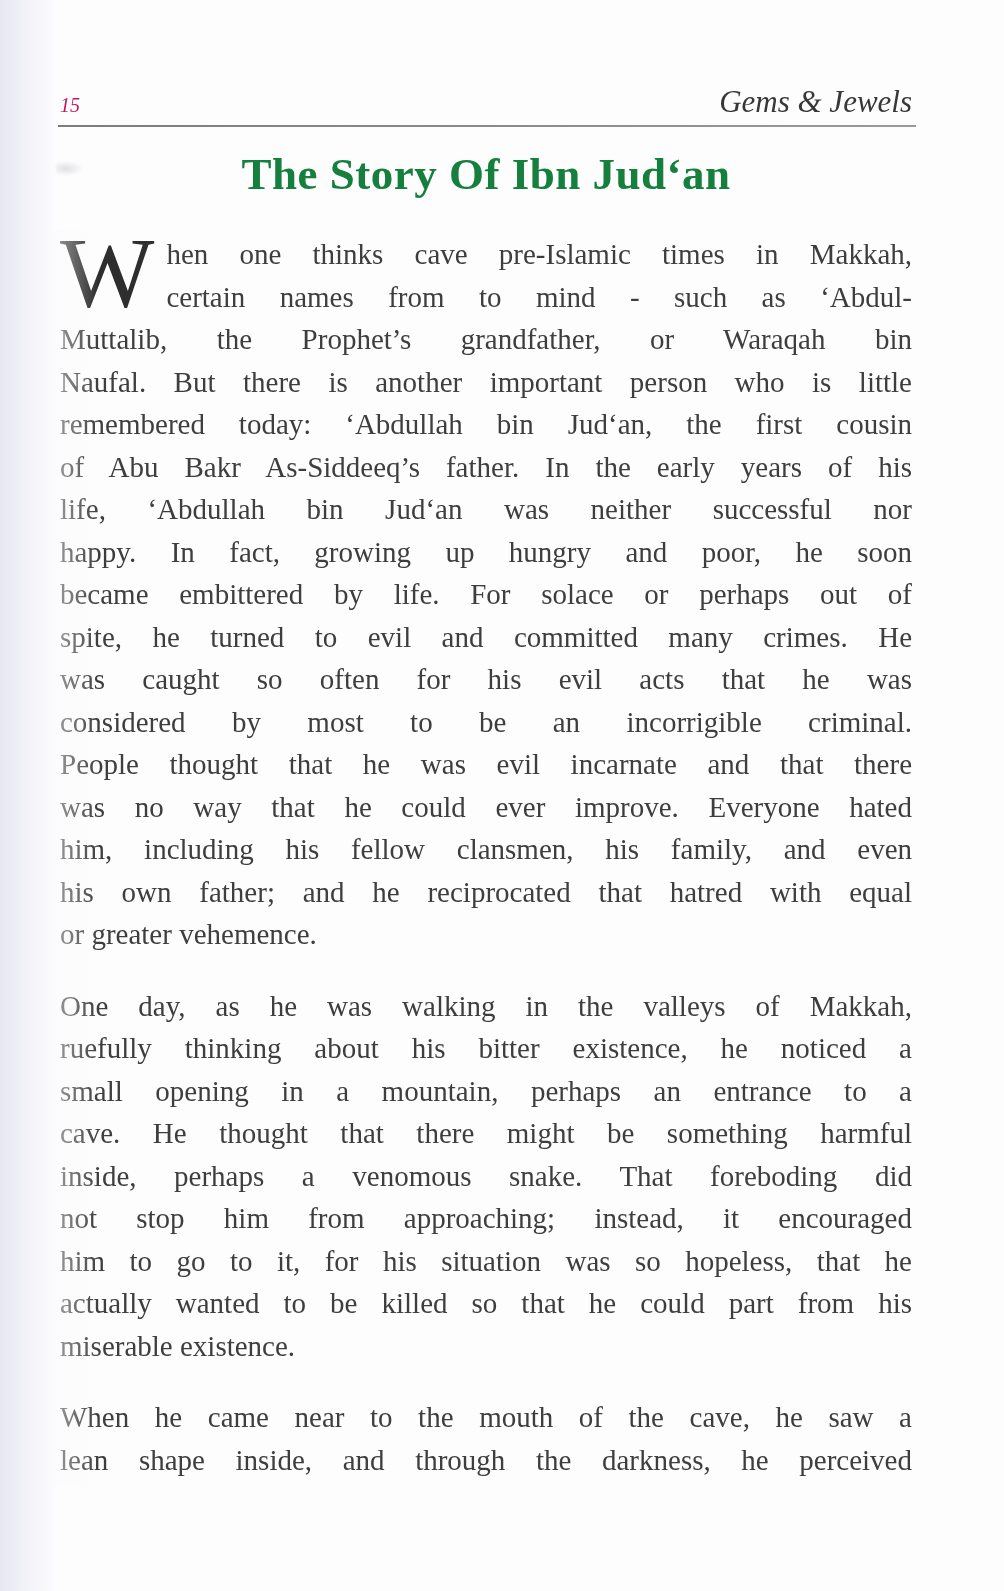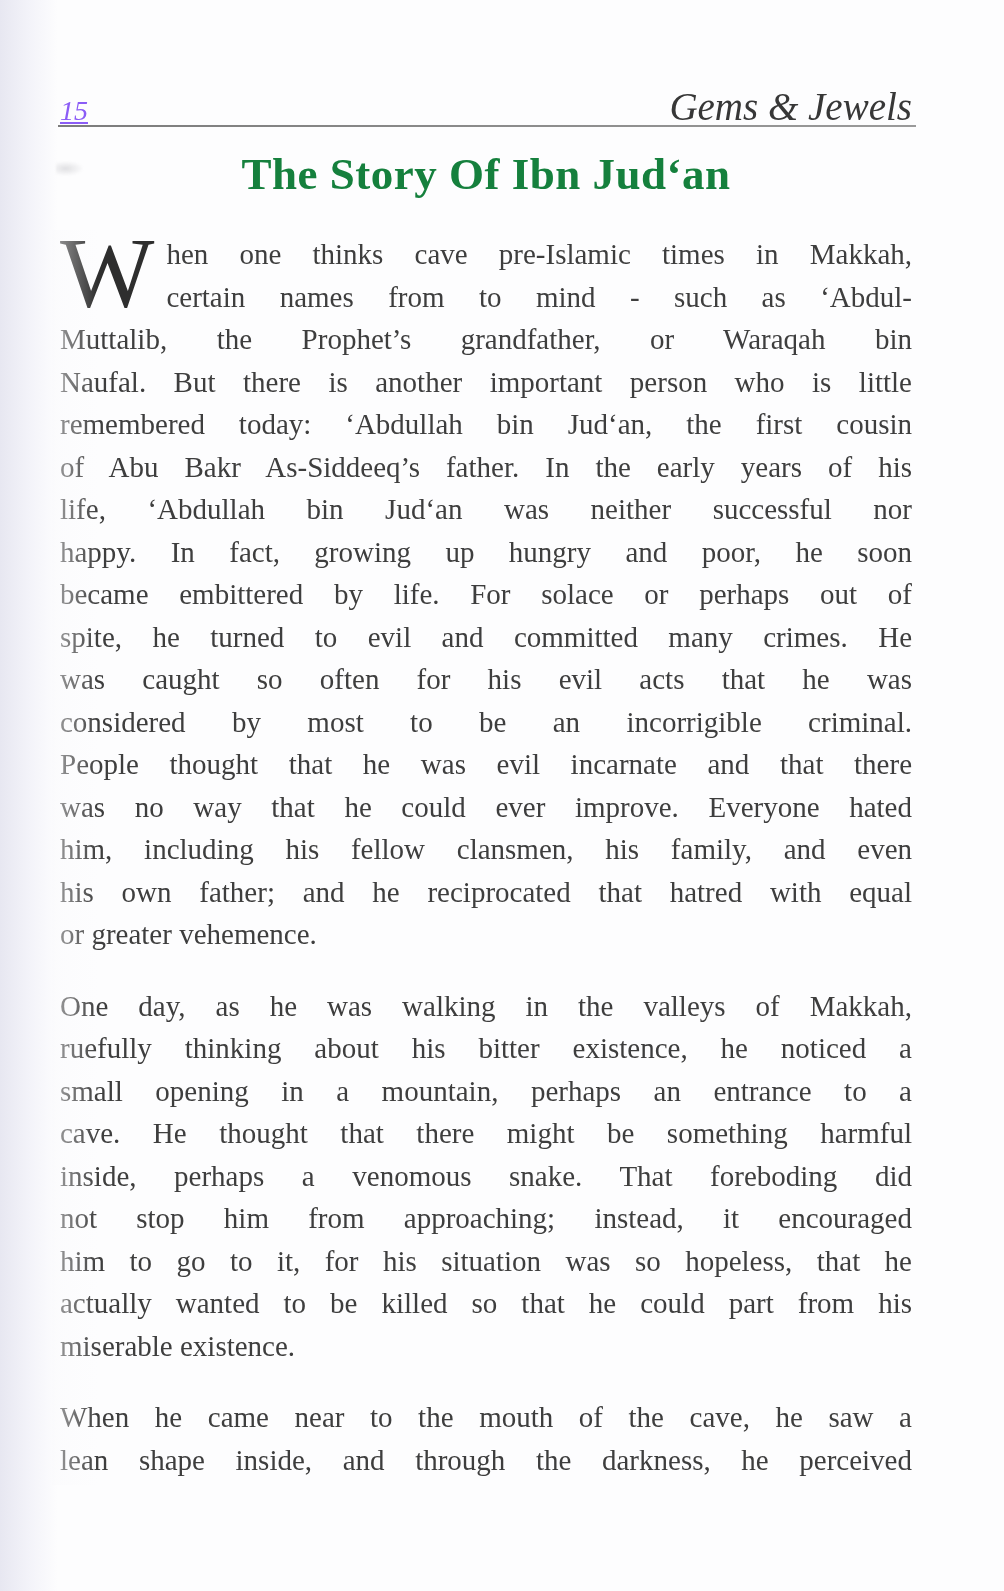--- a/index.html
+++ b/index.html
@@ -21,27 +21,26 @@
   .red-tab.top { top: 6px; width: 34px; height: 52px; border-radius: 0 2px 2px 0; }
   .red-tab.bottom { bottom: 0; width: 30px; height: 68px; border-radius: 0 2px 0 0; }
   .page-header {
     position: absolute;
     left: 60px; right: 92px; top: 84px;
     display: flex;
     justify-content: space-between;
     align-items: baseline;
   }
   .pagenum {
-    font-size: 28px;
+    font-size: 20px;
     font-style: italic;
-    color: #8b5cf6;
-    text-decoration: underline;
+    color: #be185d;
   }
   .booktitle {
-    font-size: 39px;
+    font-size: 31px;
     font-style: italic;
     color: #373737;
   }
   .rule {
     position: absolute;
     left: 58px; right: 88px; top: 125px;
     height: 2px;
     background: linear-gradient(to right, #7c7c7c, #9a9a9a);
   }
   .smudge {

